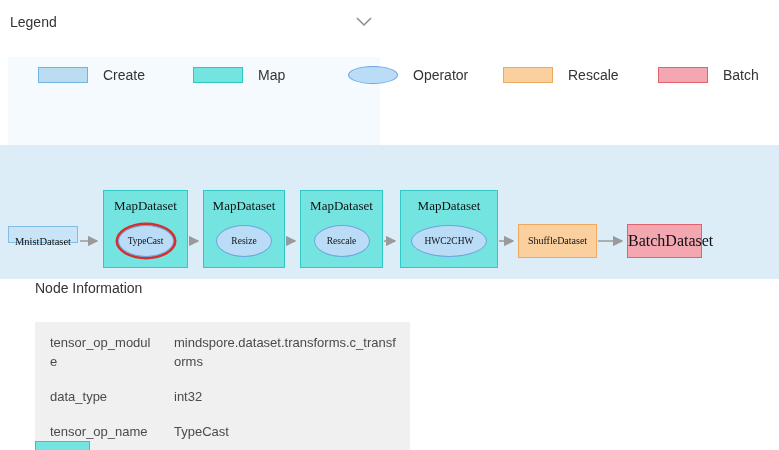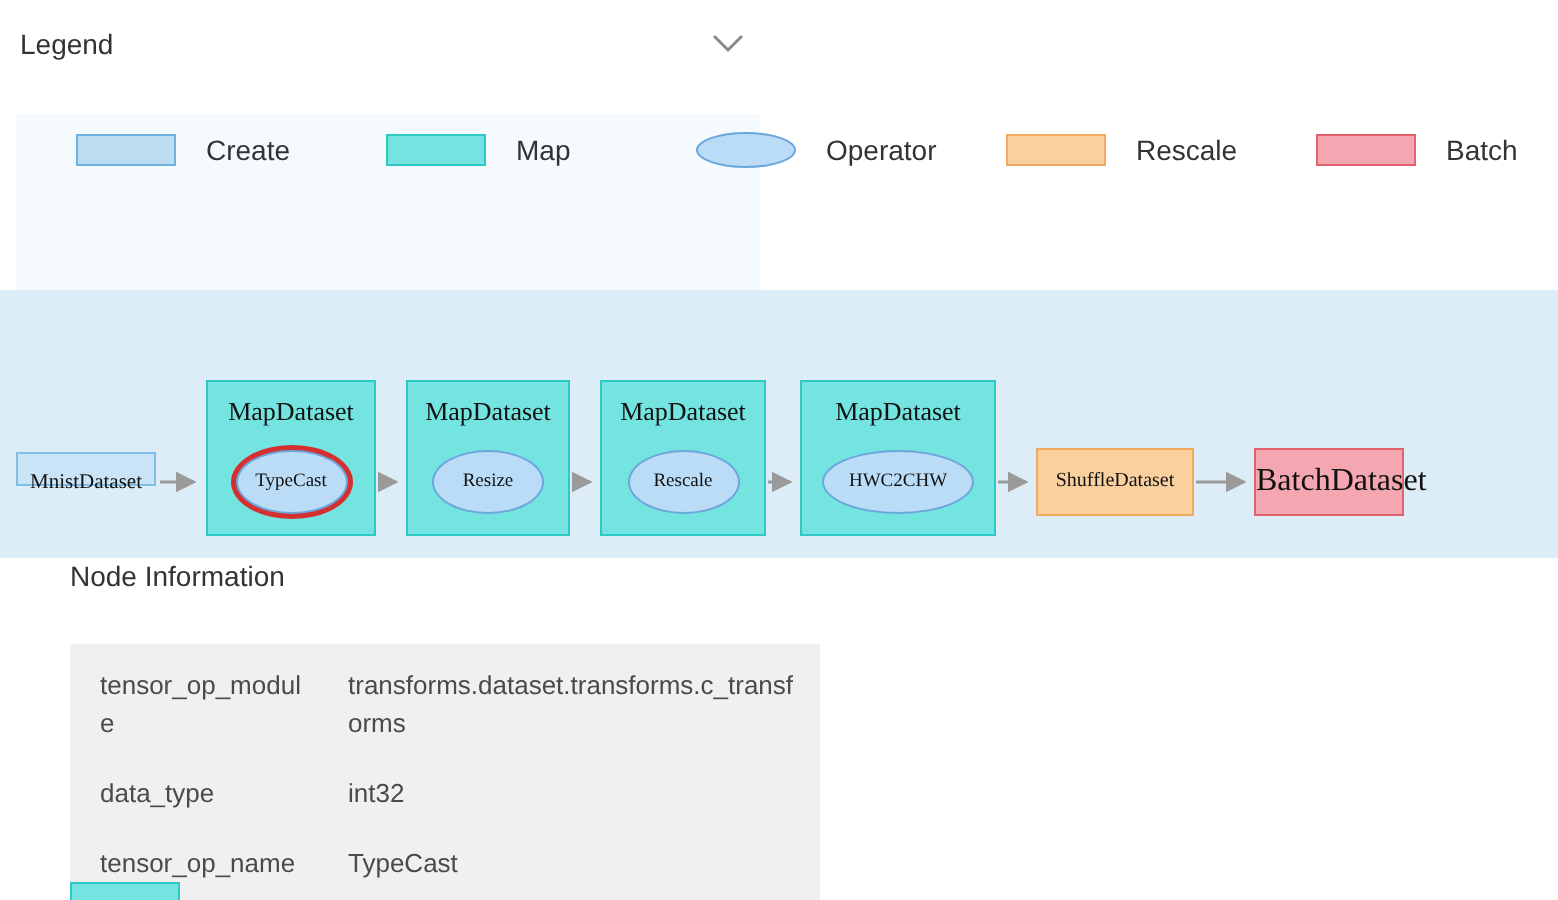--- a/index.html
+++ b/index.html
@@ -138,21 +138,21 @@
 
     <div class="node node-shuffle">ShuffleDataset</div>
     <div class="node node-batch">BatchDataset</div>
   </div>
 
   <div class="nodeinfo-title">Node Information</div>
 
   <div class="nodeinfo-table">
     <div class="ni-row">
       <div class="ni-key">tensor_op_module</div>
-      <div class="ni-val">transforms.dataset.transforms.c_transforms</div>
+      <div class="ni-val">mindspore.dataset.transforms.c_transforms</div>
     </div>
     <div class="ni-row">
       <div class="ni-key">data_type</div>
       <div class="ni-val">int32</div>
     </div>
     <div class="ni-row">
       <div class="ni-key">tensor_op_name</div>
       <div class="ni-val">TypeCast</div>
     </div>
   </div>

